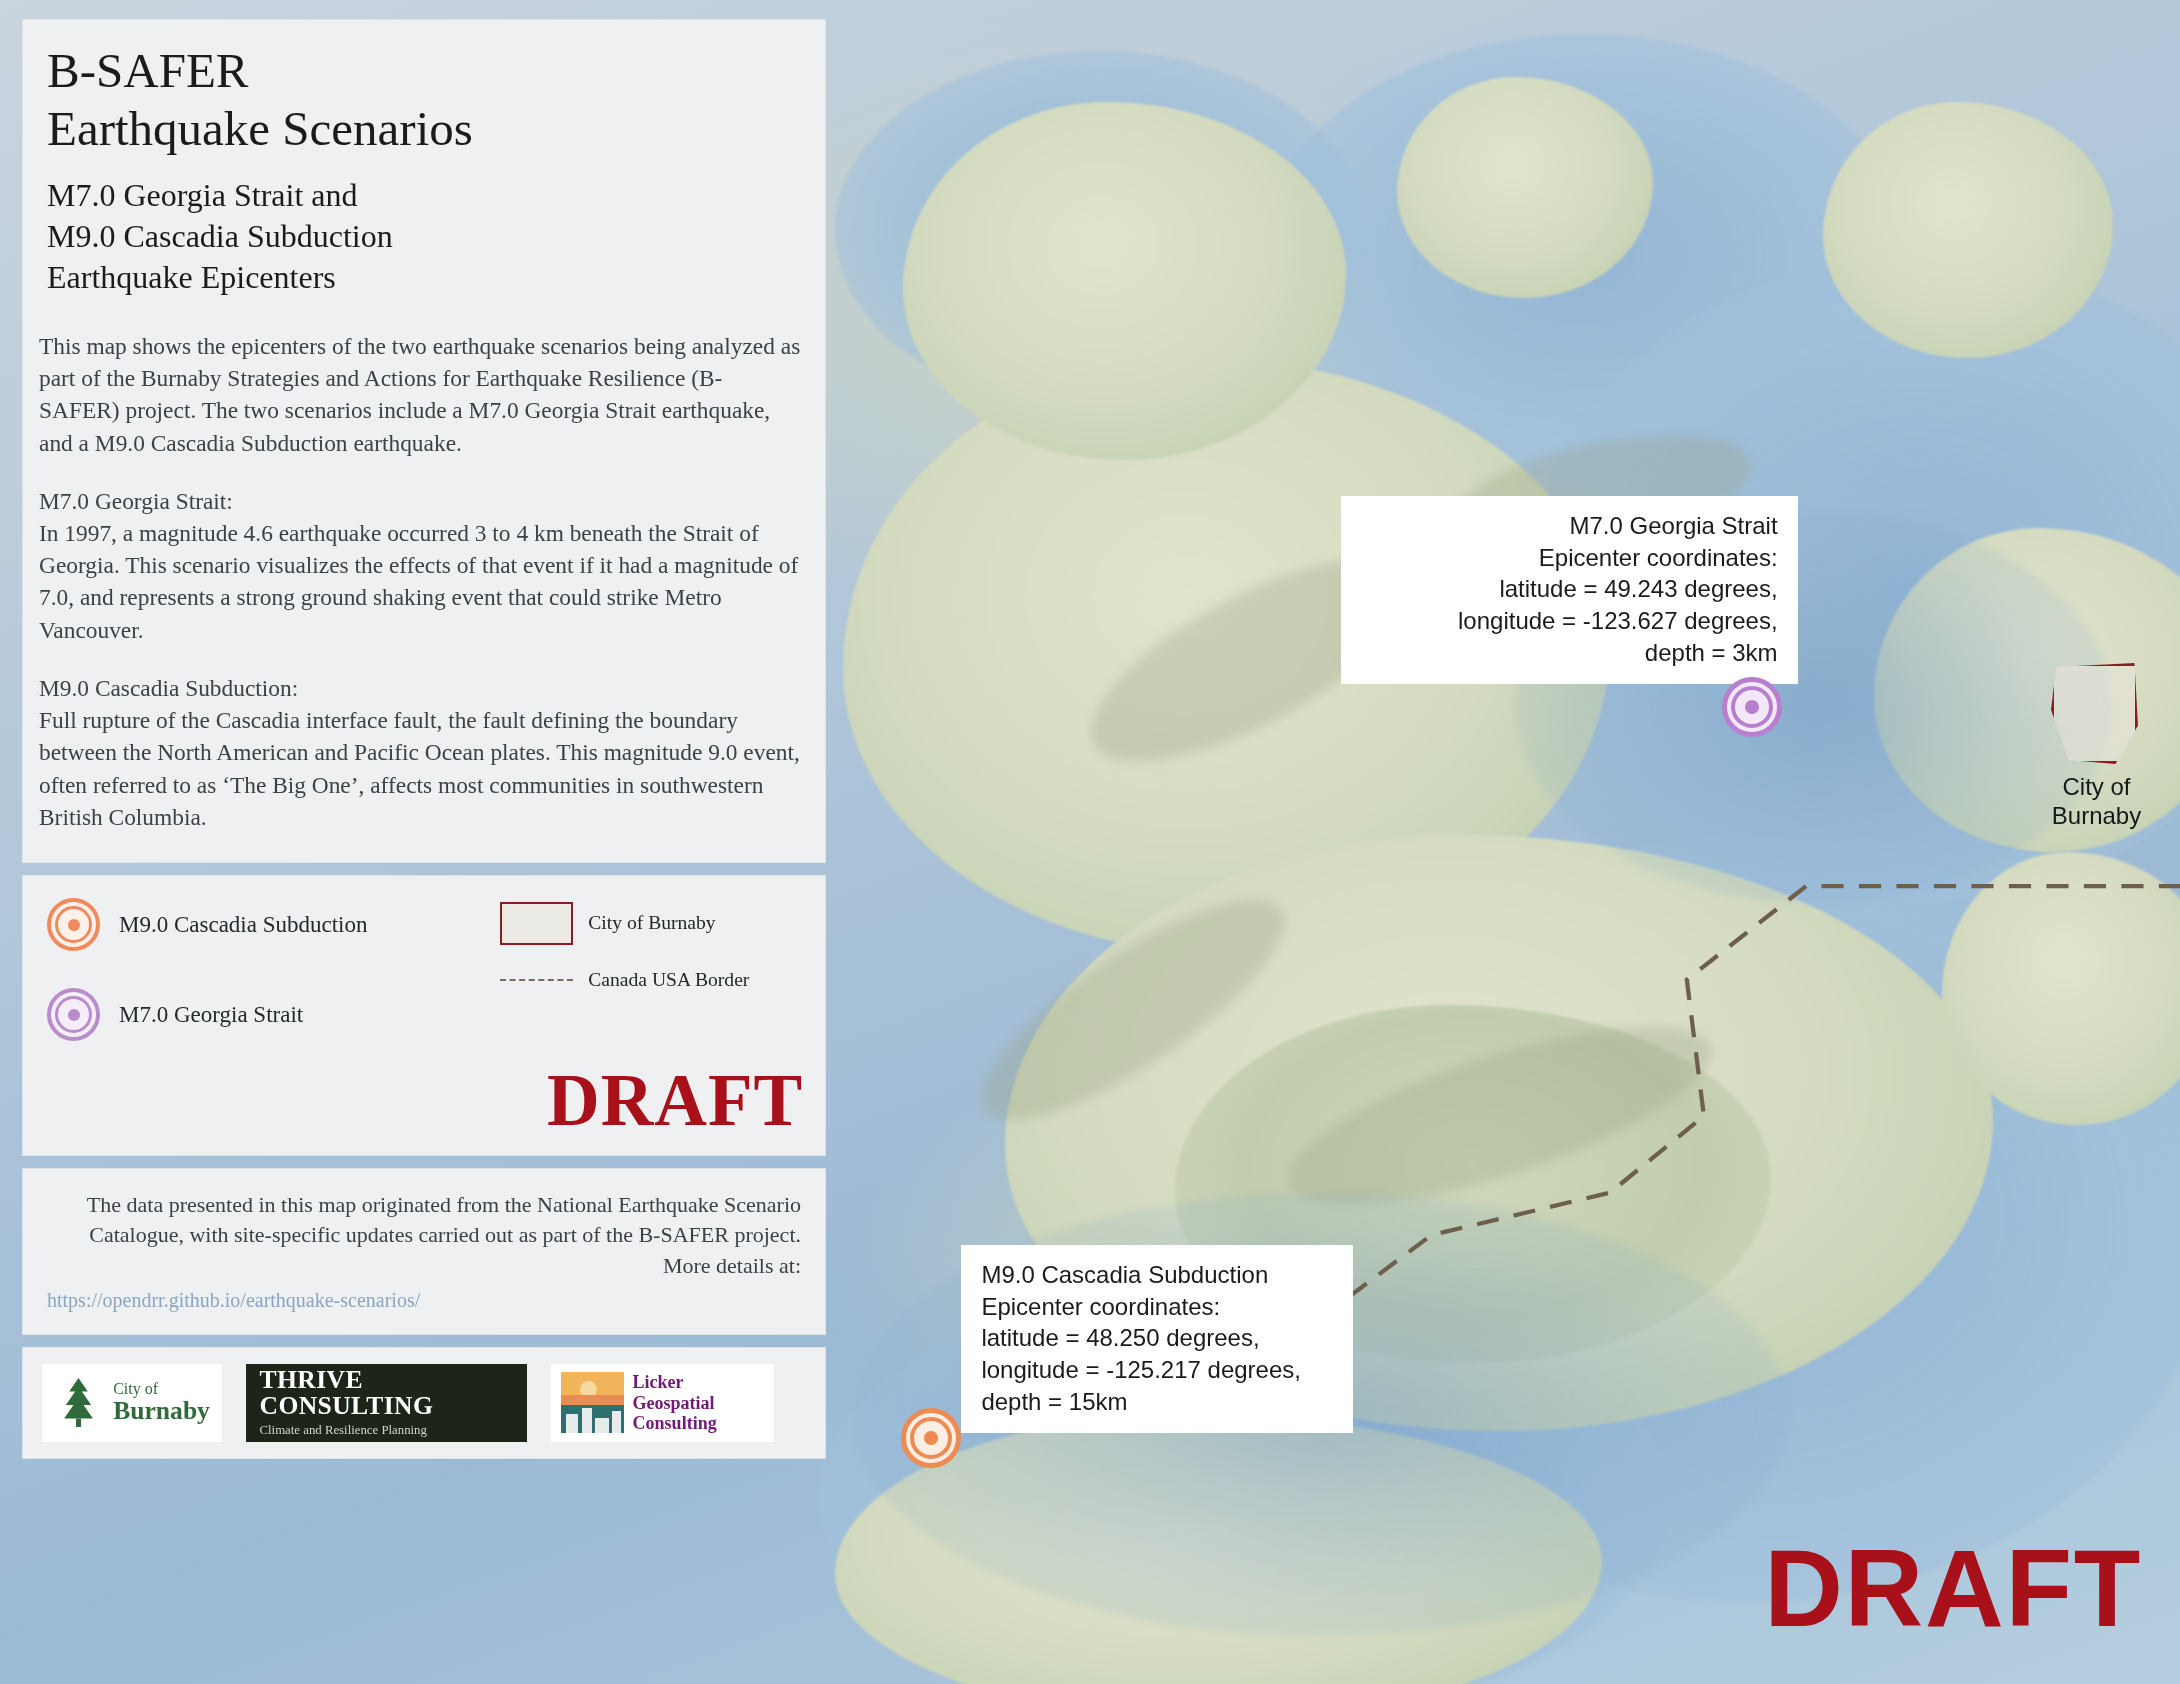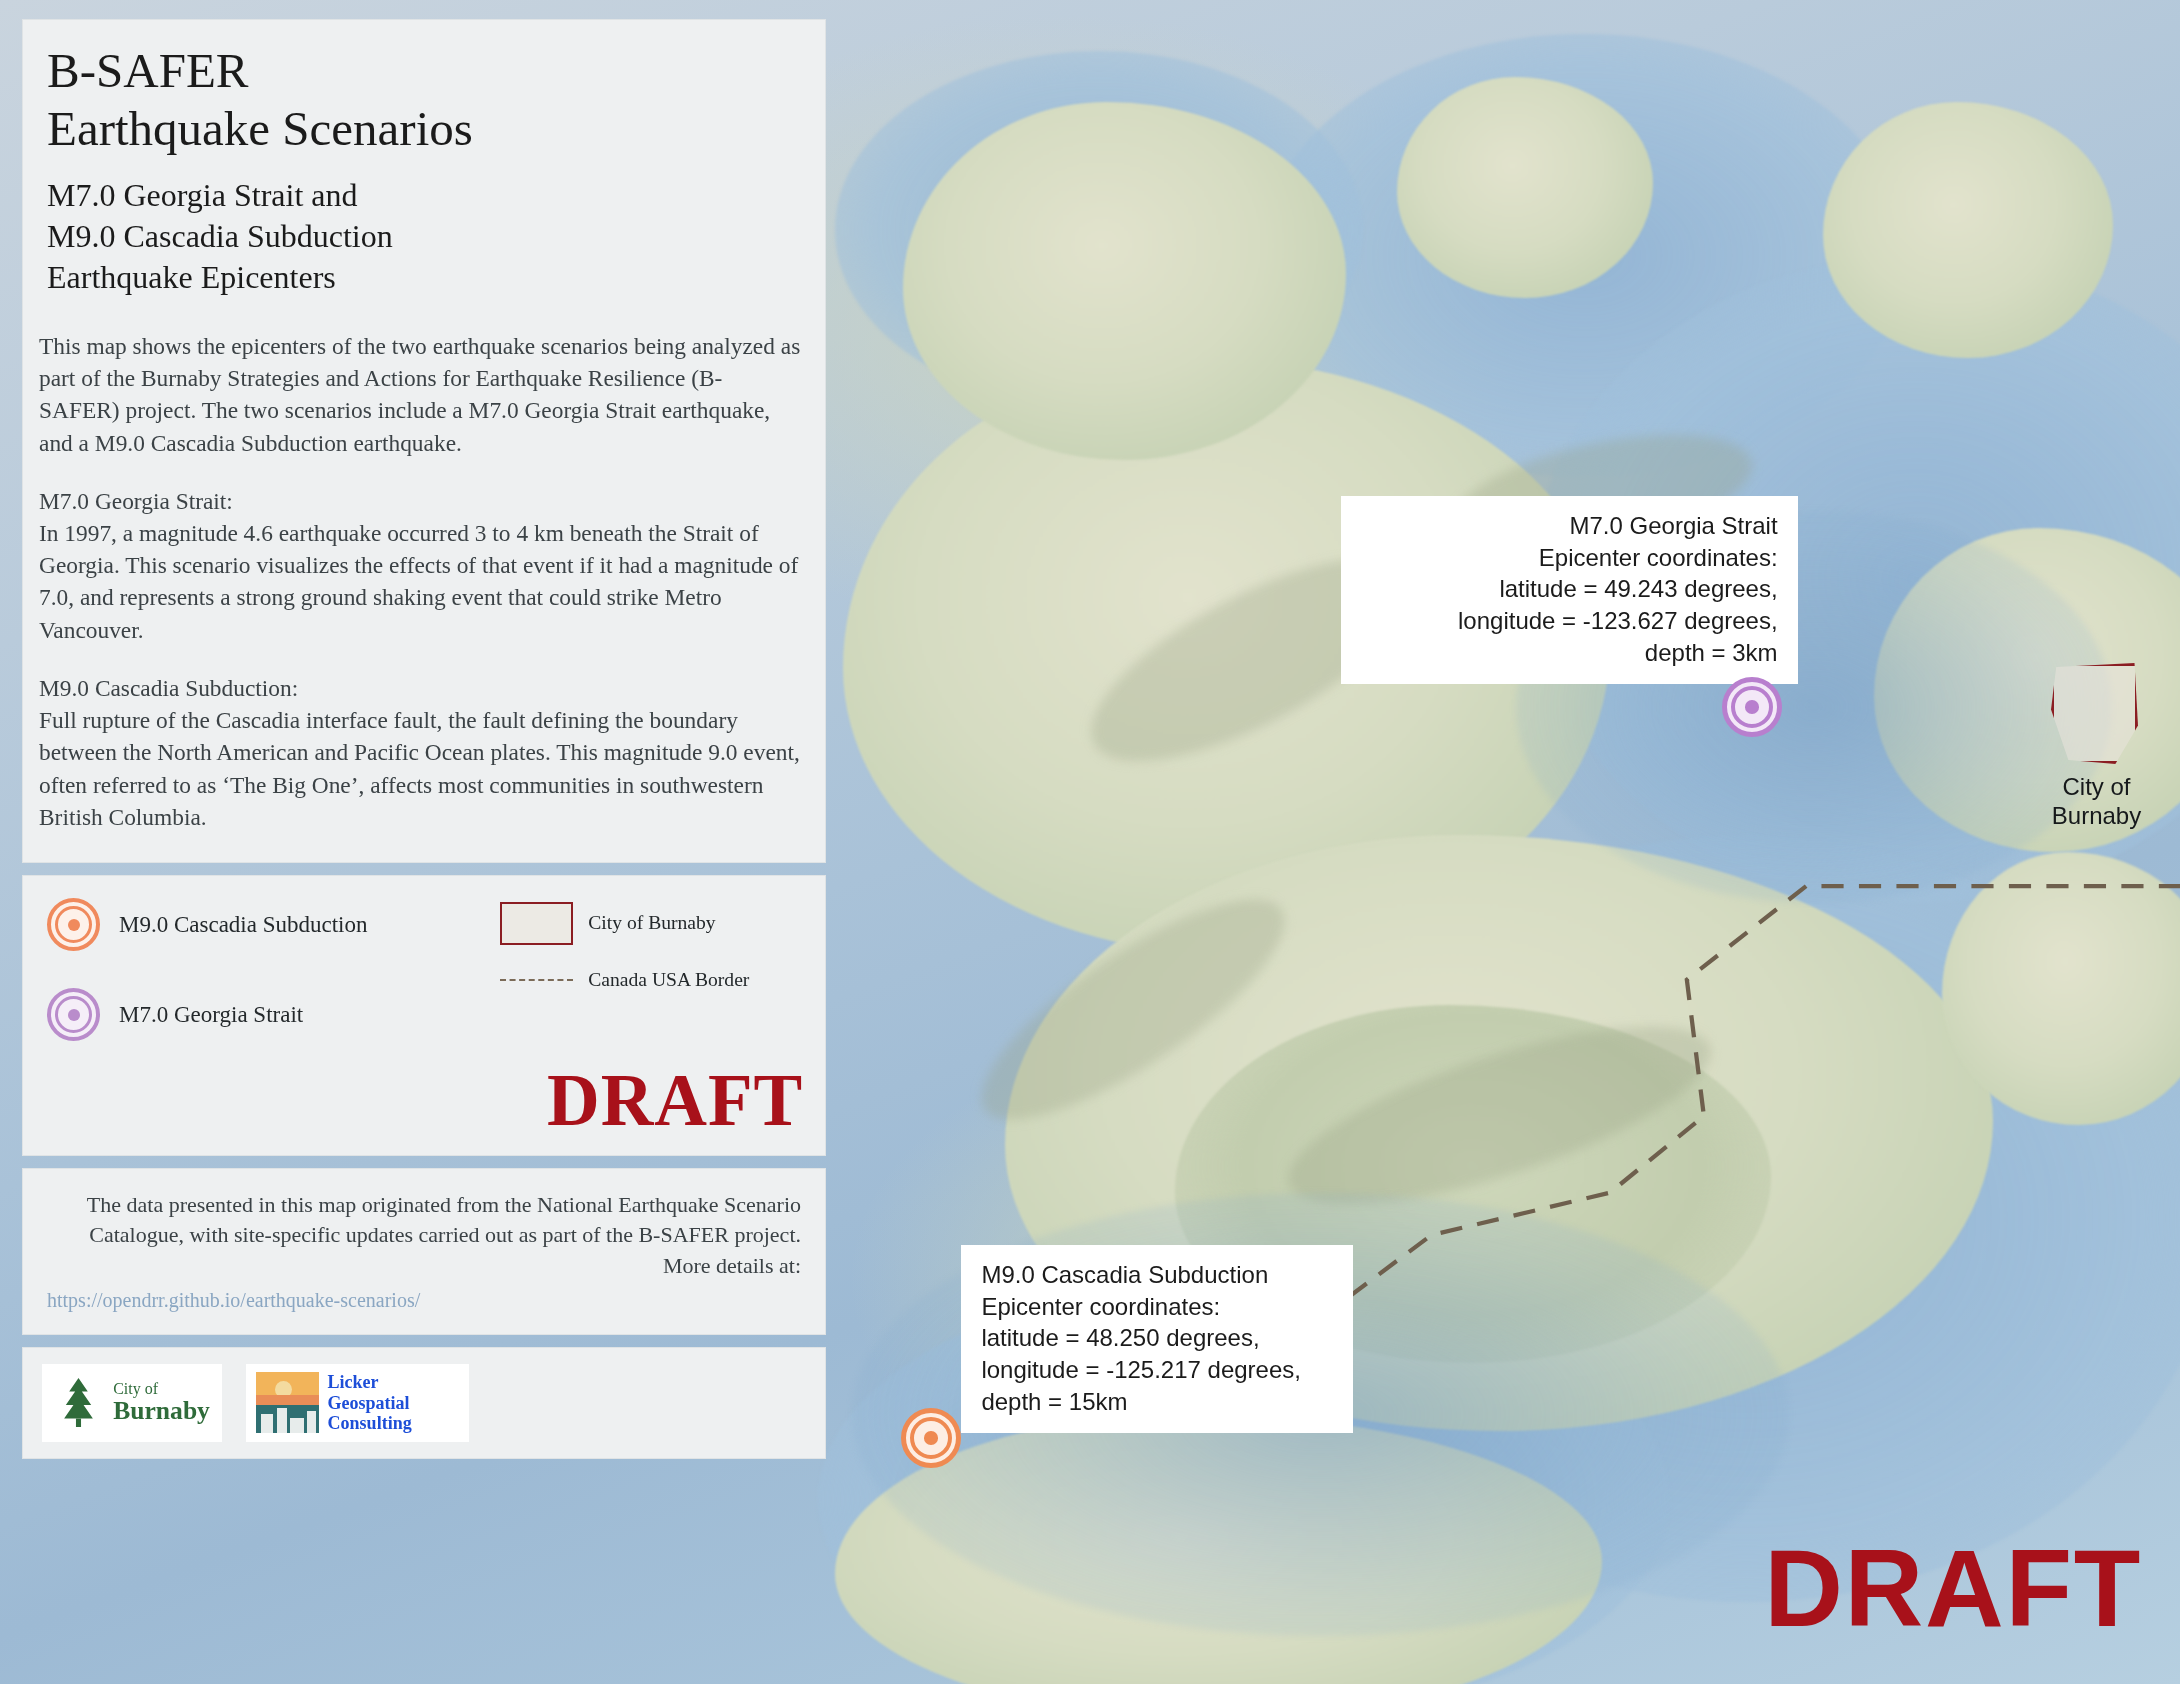--- a/index.html
+++ b/index.html
@@ -246,21 +246,21 @@
     width: 17px; height: 17px; border-radius: 50%;
     background: #f3dba0;
   }
   .licker-mark .sky {
     position: absolute; left: 0; bottom: 28px; width: 100%; height: 10.2px;
     background: #e98d57;
   }
   .licker-mark .bld {
     position: absolute; bottom: 0; background: #e7eceb;
   }
-  .licker-text { line-height: 1.12; color: #1d4ed8; font-weight: bold; font-size: 18px; }
+  .licker-text { line-height: 1.12; color: #701a75; font-weight: bold; font-size: 18px; }
 
   
   .callout {
     position: absolute;
     background: #ffffff;
     padding: 13.6px 20.4px 15.3px 20.4px;
     font-size: 24px;
     line-height: 1.33;
     color: #1b1b1b;
     white-space: pre-line;
@@ -438,20 +438,27 @@
               </g>
             </svg>
           </span>
           <span class="burnaby-text">
             <span class="l1">City of</span><br>
             <span class="l2">Burnaby</span>
           </span>
         </div>
       </div>
 
+      <div class="logo">
+        <div class="logo-thrive">
+          <span class="t1">THRIVE</span>
+          <span class="t2">CONSULTING</span>
+          <span class="t3">Climate and Resilience Planning</span>
+        </div>
+      </div>
 
       <div class="logo">
         <div class="logo-licker">
           <span class="licker-mark">
             <span class="sun"></span>
             <span class="sky"></span>
             <span class="bld" style="left:5.1px;width:12px;height:19px;"></span>
             <span class="bld" style="left:20.4px;width:10.2px;height:25.6px;"></span>
             <span class="bld" style="left:34px;width:13.6px;height:15.3px;"></span>
             <span class="bld" style="left:51px;width:8.5px;height:22px;"></span>

